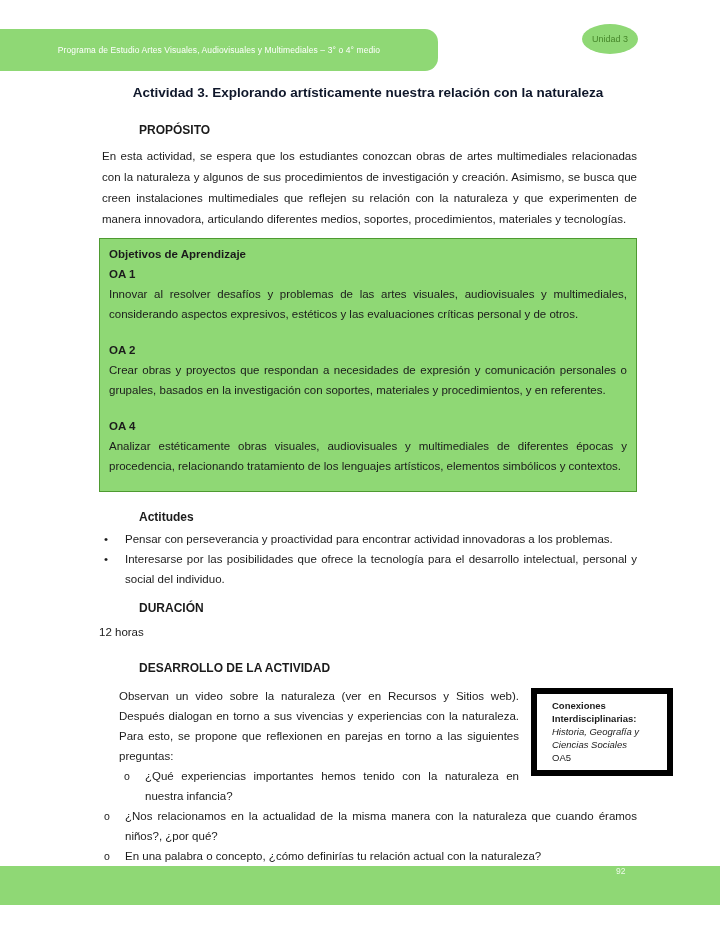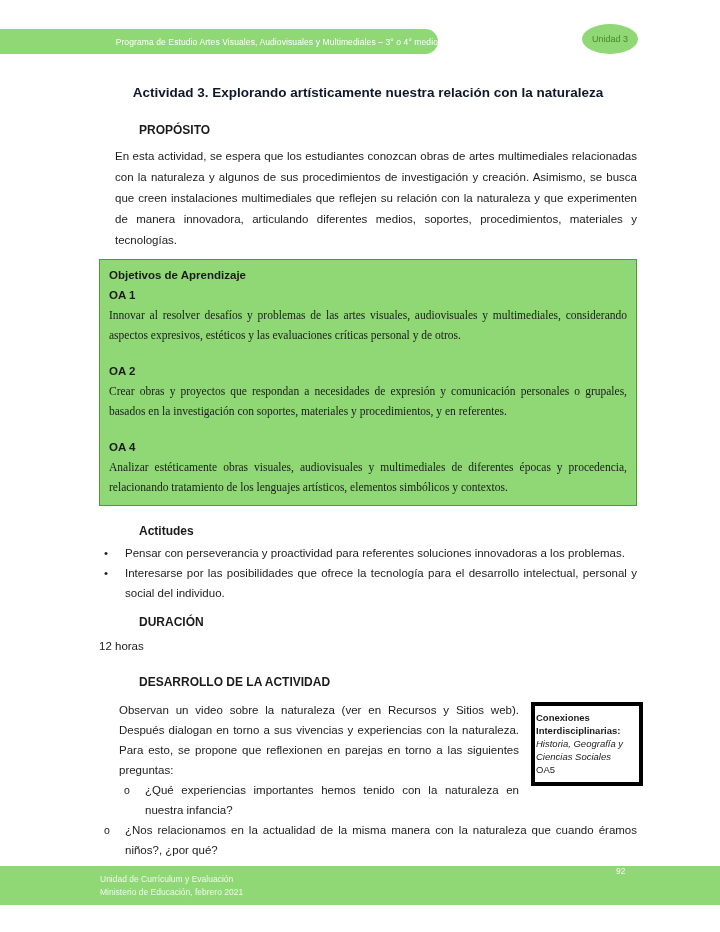--- a/index.html
+++ b/index.html
@@ -4,70 +4,70 @@
 <style>
   html,body { margin:0; padding:0; background:#e9e9e9; }
   .page {
     position:relative; width:720px; height:932px; margin:0 auto;
     background:#ffffff; overflow:hidden;
     font-family:"Liberation Sans", sans-serif; color:#1b1b1b;
   }
 
   
   .header-bar {
-    position:absolute; top:29px; left:0; width:438px; height:25px;
+    position:absolute; top:29px; left:0; width:438px; height:42px;
     background:#8FD875; border-radius:0 13px 13px 0;
-    display:flex; align-items:center; justify-content:flex-end;
+    display:flex; align-items:center; justify-content:center;
     color:#ffffff; font-size:8.5px; letter-spacing:.1px;
   }
   .unit-badge {
     position:absolute; top:24px; left:582px; width:56px; height:30px;
     background:#8FD875; border-radius:50%;
     display:flex; align-items:center; justify-content:center;
     color:#47872B; font-weight:normal; font-size:9px;
   }
 
   
   .content { position:absolute; left:99px; top:84px; width:538px; }
 
   .title {
     margin:0; text-align:center; color:#0f172a;
     font-size:13.5px; font-weight:bold; line-height:17px;
   }
   .sec-heading { margin:22px 0 0 0; font-size:12px; font-weight:bold; line-height:15px;padding-left:40px; }
   .sec-heading.tight { margin-top:18px; }
-  .body-text { margin:8px 0 0 16px; font-size:11.5px; line-height:21px; text-align:justify; }
+  .body-text { margin:8px 0 0 3px; font-size:11.5px; line-height:21px; text-align:justify; }
 
   
   .objectives-box {
     margin-top:8px; background:#8FD875; border:1px solid #4E9A31;
-    padding:5px 9px 8px 9px; font-size:11.5px; line-height:20px;
+    padding:5px 9px 15px 9px; font-size:11.5px; line-height:20px;
   }
   .obj-heading { font-weight:bold; }
   .obj-label { font-weight:bold; }
-  .obj-text { margin:0; text-align:justify;font-family:Liberation Serif, serif; }
+  .obj-text { margin:0; text-align:justify; }
   .obj-spacer { height:16px; }
 
   
   .bullet-list { margin:4px 0 0 0; }
   .bullet { display:flex; font-size:11.5px; line-height:20px; }
   .bullet .marker { flex:0 0 26px; width:26px; padding-left:5px; box-sizing:border-box; }
   .bullet .btext { flex:1; text-align:justify; }
   .q-marker { font-size:10.5px; }
 
   .duracion-value { margin:6px 0 0 0; font-size:11.5px; line-height:21px; }
 
   
   .desarrollo-row { position:relative; margin-top:10px;margin-left:20px; }
   .narrow-col { width:400px; }
   .intro { margin:0; font-size:11.5px; line-height:20px; text-align:justify; }
   .connections-box {
-    position:absolute; left:412px; top:2px; width:112px; box-sizing:border-box;
-    border:4px solid #000000; background:#ffffff;
-    padding:5px 6px 6px 1px; font-size:9.5px; line-height:13px;
+    position:absolute; left:412px; top:2px; width:142px; box-sizing:border-box;
+    border:6px solid #000000; background:#ffffff;
+    padding:5px 6px 6px 15px; font-size:9.5px; line-height:13px;
   }
   .cbx-heading { font-weight:bold; }
   .cbx-subjects { font-style:italic; }
 
   
   .footer-bar {
     position:absolute; left:0; top:866px; width:720px; height:39px;
     background:#8FD875; color:#EFF9EA; font-size:8.5px;
   }
   .footer-text { position:absolute; left:100px; top:7px; line-height:12.5px; }
@@ -101,21 +101,21 @@
       <p class="obj-text">Crear obras y proyectos que respondan a necesidades de expresión y comunicación personales o grupales, basados en la investigación con soportes, materiales y procedimientos, y en referentes.</p>
       <div class="obj-spacer"></div>
       <div class="obj-label">OA 4</div>
       <p class="obj-text">Analizar estéticamente obras visuales, audiovisuales y multimediales de diferentes épocas y procedencia, relacionando tratamiento de los lenguajes artísticos, elementos simbólicos y contextos.</p>
     </div>
 
     <h2 class="sec-heading" style="margin-top:18px">Actitudes</h2>
     <div class="bullet-list">
       <div class="bullet">
         <span class="marker">•</span>
-        <span class="btext">Pensar con perseverancia y proactividad para referentes soluciones innovadoras a los problemas.</span>
+        <span class="btext">Pensar con perseverancia y proactividad para encontrar actividad innovadoras a los problemas.</span>
       </div>
       <div class="bullet">
         <span class="marker">•</span>
         <span class="btext">Interesarse por las posibilidades que ofrece la tecnología para el desarrollo intelectual, personal y social del individuo.</span>
       </div>
     </div>
 
     <h2 class="sec-heading" style="margin-top:12px">DURACIÓN</h2>
     <p class="duracion-value">12 horas</p>
 
@@ -145,20 +145,16 @@
       </div>
       <div class="bullet">
         <span class="marker q-marker">o</span>
         <span class="btext">En una palabra o concepto, ¿cómo definirías tu relación actual con la naturaleza?</span>
       </div>
     </div>
 
   </div>
 
   <div class="footer-bar">
-    <div class="footer-text">
-      <div>Unidad de Currículum y Evaluación</div>
-      <div>Ministerio de Educación, febrero 2021</div>
-    </div>
     <div class="footer-page">92</div>
   </div>
 
 </div>
 
 </body></html>

